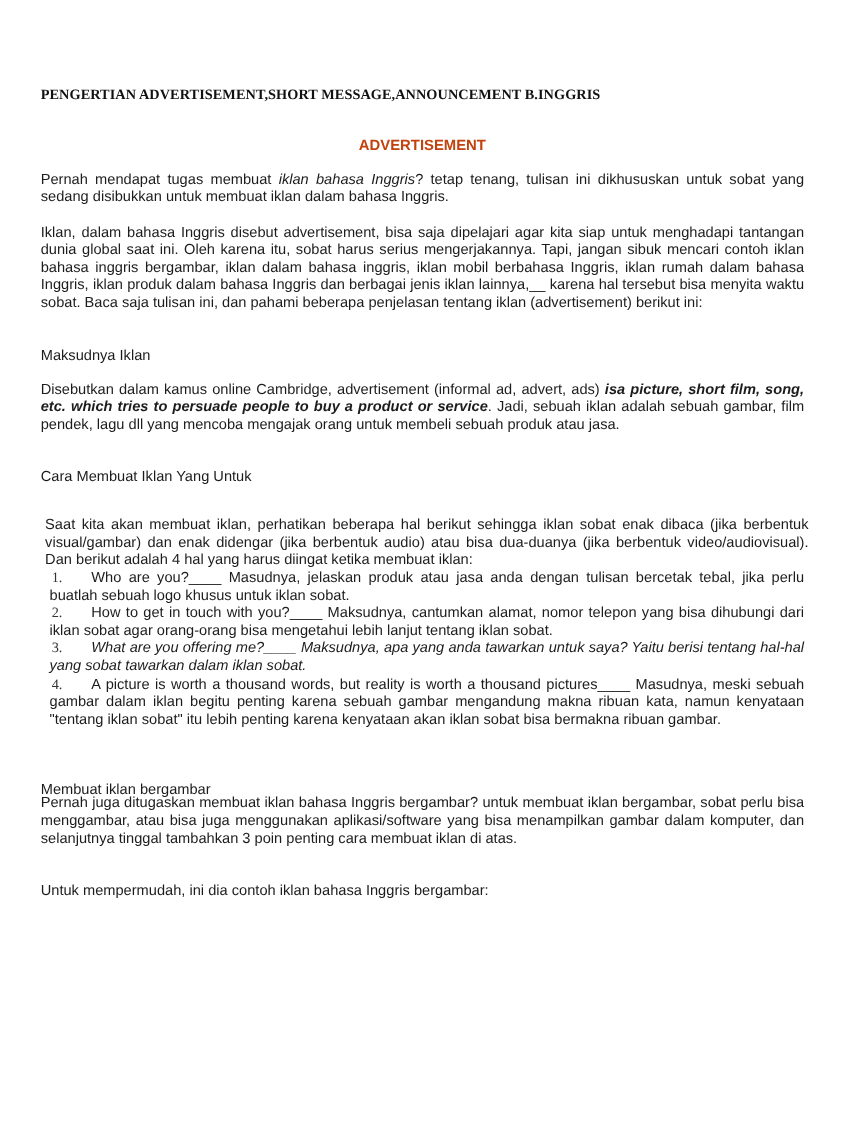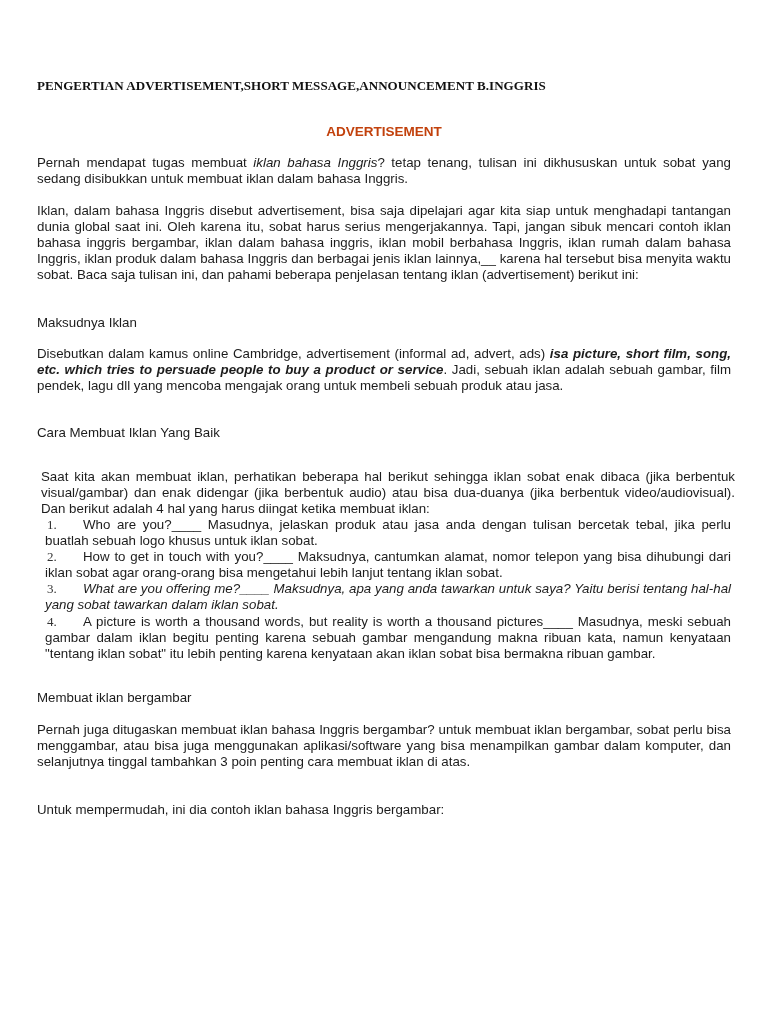--- a/index.html
+++ b/index.html
@@ -97,21 +97,21 @@
   <div class="section-heading">ADVERTISEMENT</div>
 
   <p class="para" style="top:155px;margin:0;"><span>Pernah mendapat tugas membuat </span><em class="ital">iklan bahasa Inggris</em><span>? tetap tenang, tulisan ini dikhususkan untuk sobat yang sedang disibukkan untuk membuat iklan dalam bahasa Inggris.</span></p>
 
   <p class="para" style="top:203px;margin:0;">Iklan, dalam bahasa Inggris disebut advertisement, bisa saja dipelajari agar kita siap untuk menghadapi tantangan dunia global saat ini. Oleh karena itu, sobat harus serius mengerjakannya. Tapi, jangan sibuk mencari contoh iklan bahasa inggris bergambar, iklan dalam bahasa inggris, iklan mobil berbahasa Inggris, iklan rumah dalam bahasa Inggris, iklan produk dalam bahasa Inggris dan berbagai jenis iklan lainnya,__ karena hal tersebut bisa menyita waktu sobat. Baca saja tulisan ini, dan pahami beberapa penjelasan tentang iklan (advertisement) berikut ini:</p>
 
   <p class="para left" style="top:315px;margin:0;">Maksudnya Iklan</p>
 
   <p class="para" style="top:346px;margin:0;"><span>Disebutkan dalam kamus online Cambridge, advertisement (informal ad, advert, ads) </span><span class="bold-ital">isa picture, short film, song, etc. which tries to persuade people to buy a product or service</span><span>. Jadi, sebuah iklan adalah sebuah gambar, film pendek, lagu dll yang mencoba mengajak orang untuk membeli sebuah produk atau jasa.</span></p>
 
-  <p class="para left" style="top:425px;margin:0;">Cara Membuat Iklan Yang Baik</p>
+  <p class="para left" style="top:425px;margin:0;">Cara Membuat Iklan Yang Untuk</p>
 
   <p class="para" style="top:465px;margin:4px;">Saat kita akan membuat iklan, perhatikan beberapa hal berikut sehingga iklan sobat enak dibaca (jika berbentuk visual/gambar) dan enak didengar (jika berbentuk audio) atau bisa dua-duanya (jika berbentuk video/audiovisual). Dan berikut adalah 4 hal yang harus diingat ketika membuat iklan:</p>
 
   <ol class="list">
     <li style="padding-left:8px;margin-left:0;">
       <span class="num" style="left:10px;">1.</span>
       <span class="item-text" style="padding-left:0;margin-left:0;text-indent:38px;">Who are you?____ Masudnya, jelaskan produk atau jasa anda dengan tulisan bercetak tebal, jika perlu buatlah sebuah logo khusus untuk iklan sobat.</span>
     </li>
     <li style="padding-left:8px;">
       <span class="num" style="left:10px;">2.</span>
@@ -120,19 +120,19 @@
     <li style="padding-left:8px;">
       <span class="num" style="left:10px;">3.</span>
       <span class="item-text" style="text-indent:38px;font-style:italic;">What are you offering me?____ Maksudnya, apa yang anda tawarkan untuk saya? Yaitu berisi tentang hal-hal yang sobat tawarkan dalam iklan sobat.</span>
     </li>
     <li style="padding-left:8px;">
       <span class="num" style="left:10px;">4.</span>
       <span class="item-text" style="text-indent:38px;">A picture is worth a thousand words, but reality is worth a thousand pictures____ Masudnya, meski sebuah gambar dalam iklan begitu penting karena sebuah gambar mengandung makna ribuan kata, namun kenyataan "tentang iklan sobat" itu lebih penting karena kenyataan akan iklan sobat bisa bermakna ribuan gambar.</span>
     </li>
   </ol>
 
-  <p class="para left" style="top:690px;margin:0;">Membuat iklan bergambar</p>
+  <p class="para left" style="top:710px;margin:0;">Membuat iklan bergambar</p>
 
   <p class="para" style="top:722px;margin:0;">Pernah juga ditugaskan membuat iklan bahasa Inggris bergambar? untuk membuat iklan bergambar, sobat perlu bisa menggambar, atau bisa juga menggunakan aplikasi/software yang bisa menampilkan gambar dalam komputer, dan selanjutnya tinggal tambahkan 3 poin penting cara membuat iklan di atas.</p>
 
   <p class="para left" style="top:802px;margin:0;">Untuk mempermudah, ini dia contoh iklan bahasa Inggris bergambar:</p>
 
 </div>
 
 </body></html>

